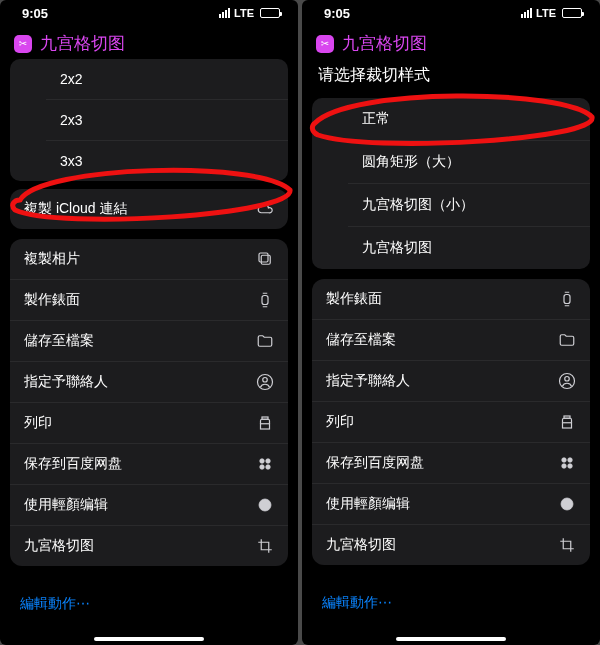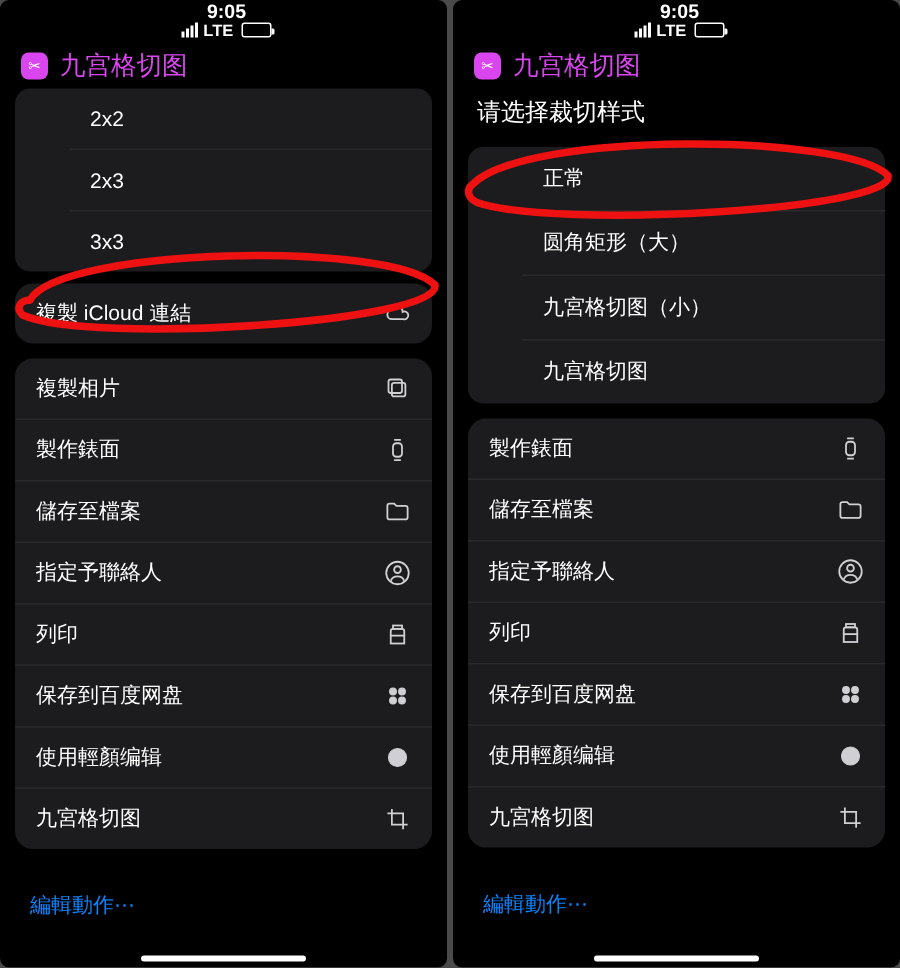--- a/index.html
+++ b/index.html
@@ -23,23 +23,22 @@
   }
   .status-bar {
     height: 26px;
     display: flex;
     justify-content: space-between;
     align-items: center;
     padding: 0 18px 0 22px;
     color: #fff;
     font-size: 13px;
     font-weight: 600;
-    flex-direction: column;
-  }
-  .status-right { display: flex; align-items: flex-start; gap: 4px; font-size: 11px; }
+  }
+  .status-right { display: flex; align-items: center; gap: 4px; font-size: 11px; }
   .signal-bars { display: inline-flex; align-items: flex-end; gap: 1px; }
   .signal-bars span { width: 2px; background: #fff; display: inline-block; }
   .signal-bars span:nth-child(1){height:4px}
   .signal-bars span:nth-child(2){height:6px}
   .signal-bars span:nth-child(3){height:8px}
   .signal-bars span:nth-child(4){height:10px}
   .battery {
     width: 20px; height: 10px; border: 1px solid #fff; border-radius: 2px;
     position: relative; margin-left: 2px;
   }
@@ -237,21 +236,21 @@
   <div class="app-header">
     <div class="app-icon">✂</div>
     <div class="app-name">九宫格切图</div>
   </div>
 
   <div class="prompt-title">请选择裁切样式</div>
 
   <div class="option-list">
     <div class="option-item">正常</div>
     <div class="option-item">圆角矩形（大）</div>
-    <div class="option-item">九宮格切图（小）</div>
+    <div class="option-item">九宫格切图（小）</div>
     <div class="option-item">九宫格切图</div>
   </div>
 
   <div class="sheet">
     <div class="sheet-row">
       <span>製作錶面</span>
       <span class="row-icon">
           <svg viewBox="0 0 24 24" fill="none" stroke-width="1.6">
             <rect x="8" y="6" width="8" height="12" rx="3"></rect>
             <path d="M9 3h6M9 21h6"></path>

